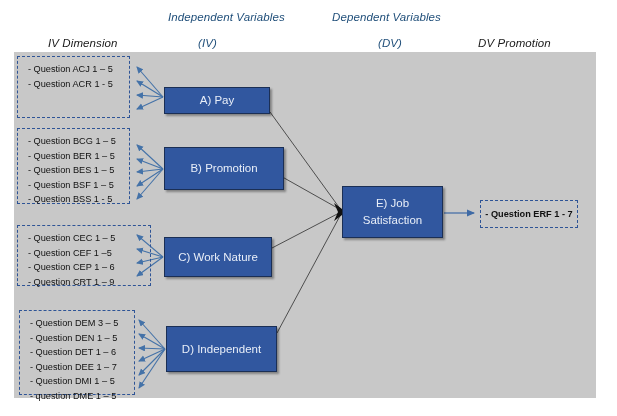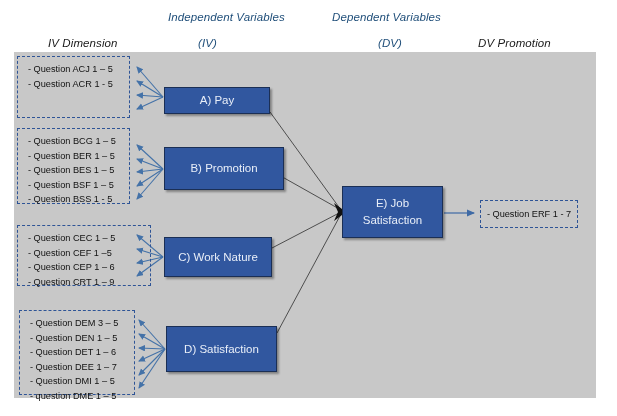--- a/index.html
+++ b/index.html
@@ -81,20 +81,21 @@
   .dvbox {
     position: absolute;
     border: 1.6px dashed #2e5496;
     box-sizing: border-box;
     display: flex;
     align-items: center;
     justify-content: center;
     font-size: 9.2px;
     color: #111111;
     white-space: nowrap;
+    font-weight: bold;
   }
 
   svg.arrows {
     position: absolute;
     left: 0; top: 0;
     width: 617px;
     height: 416px;
     pointer-events: none;
   }
 </style>
@@ -202,21 +203,21 @@
 
   <div class="cbox" style="left:164px; top:147px; width:120px; height:43px;">
     <span>B)  Promotion</span>
   </div>
 
   <div class="cbox" style="left:164px; top:237px; width:108px; height:40px;text-align:right;">
     <span>C) Work Nature</span>
   </div>
 
   <div class="cbox" style="left:166px; top:326px; width:111px; height:46px; flex-direction:column;">
-    <span>D) Satisfaction</span>
+    <span>D) Independent</span>
   </div>
 
   <div class="cbox" style="left:342px; top:186px; width:101px; height:52px; flex-direction:column;">
     <span>E) Job</span>
     <span>Satisfaction</span>
   </div>
 
   <div class="dvbox" style="left:480px; top:200px; width:98px; height:28px;">
     <span class="qline">- Question ERF 1 - 7</span>
   </div>

